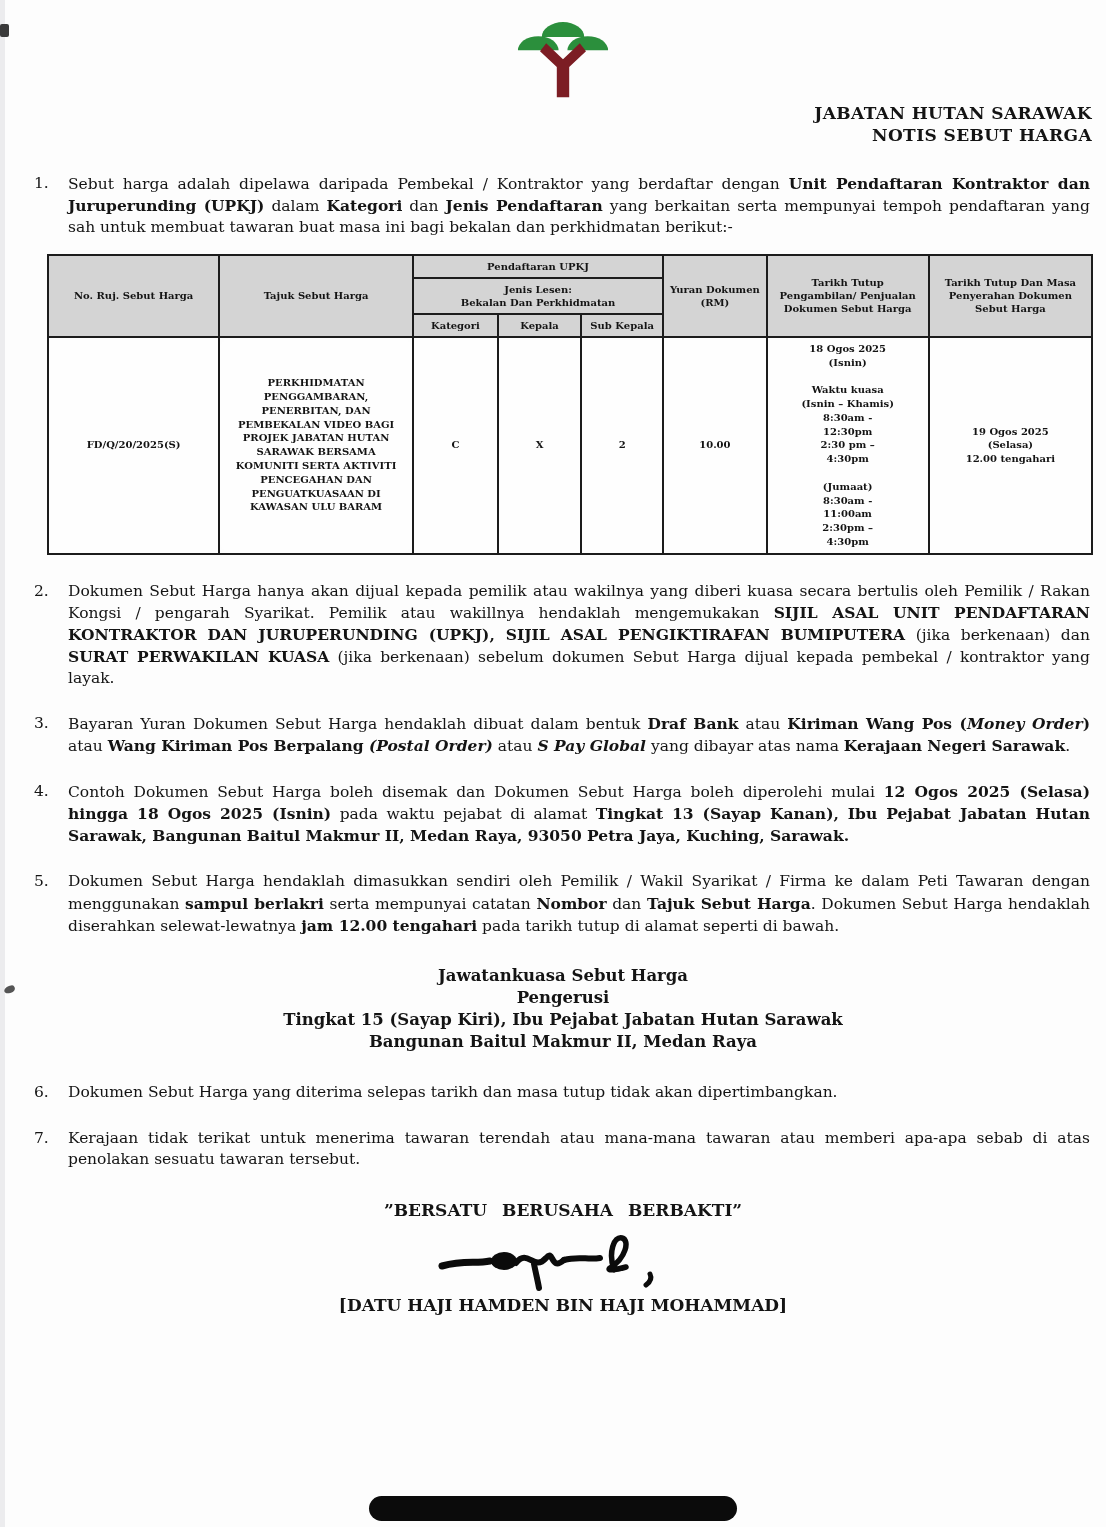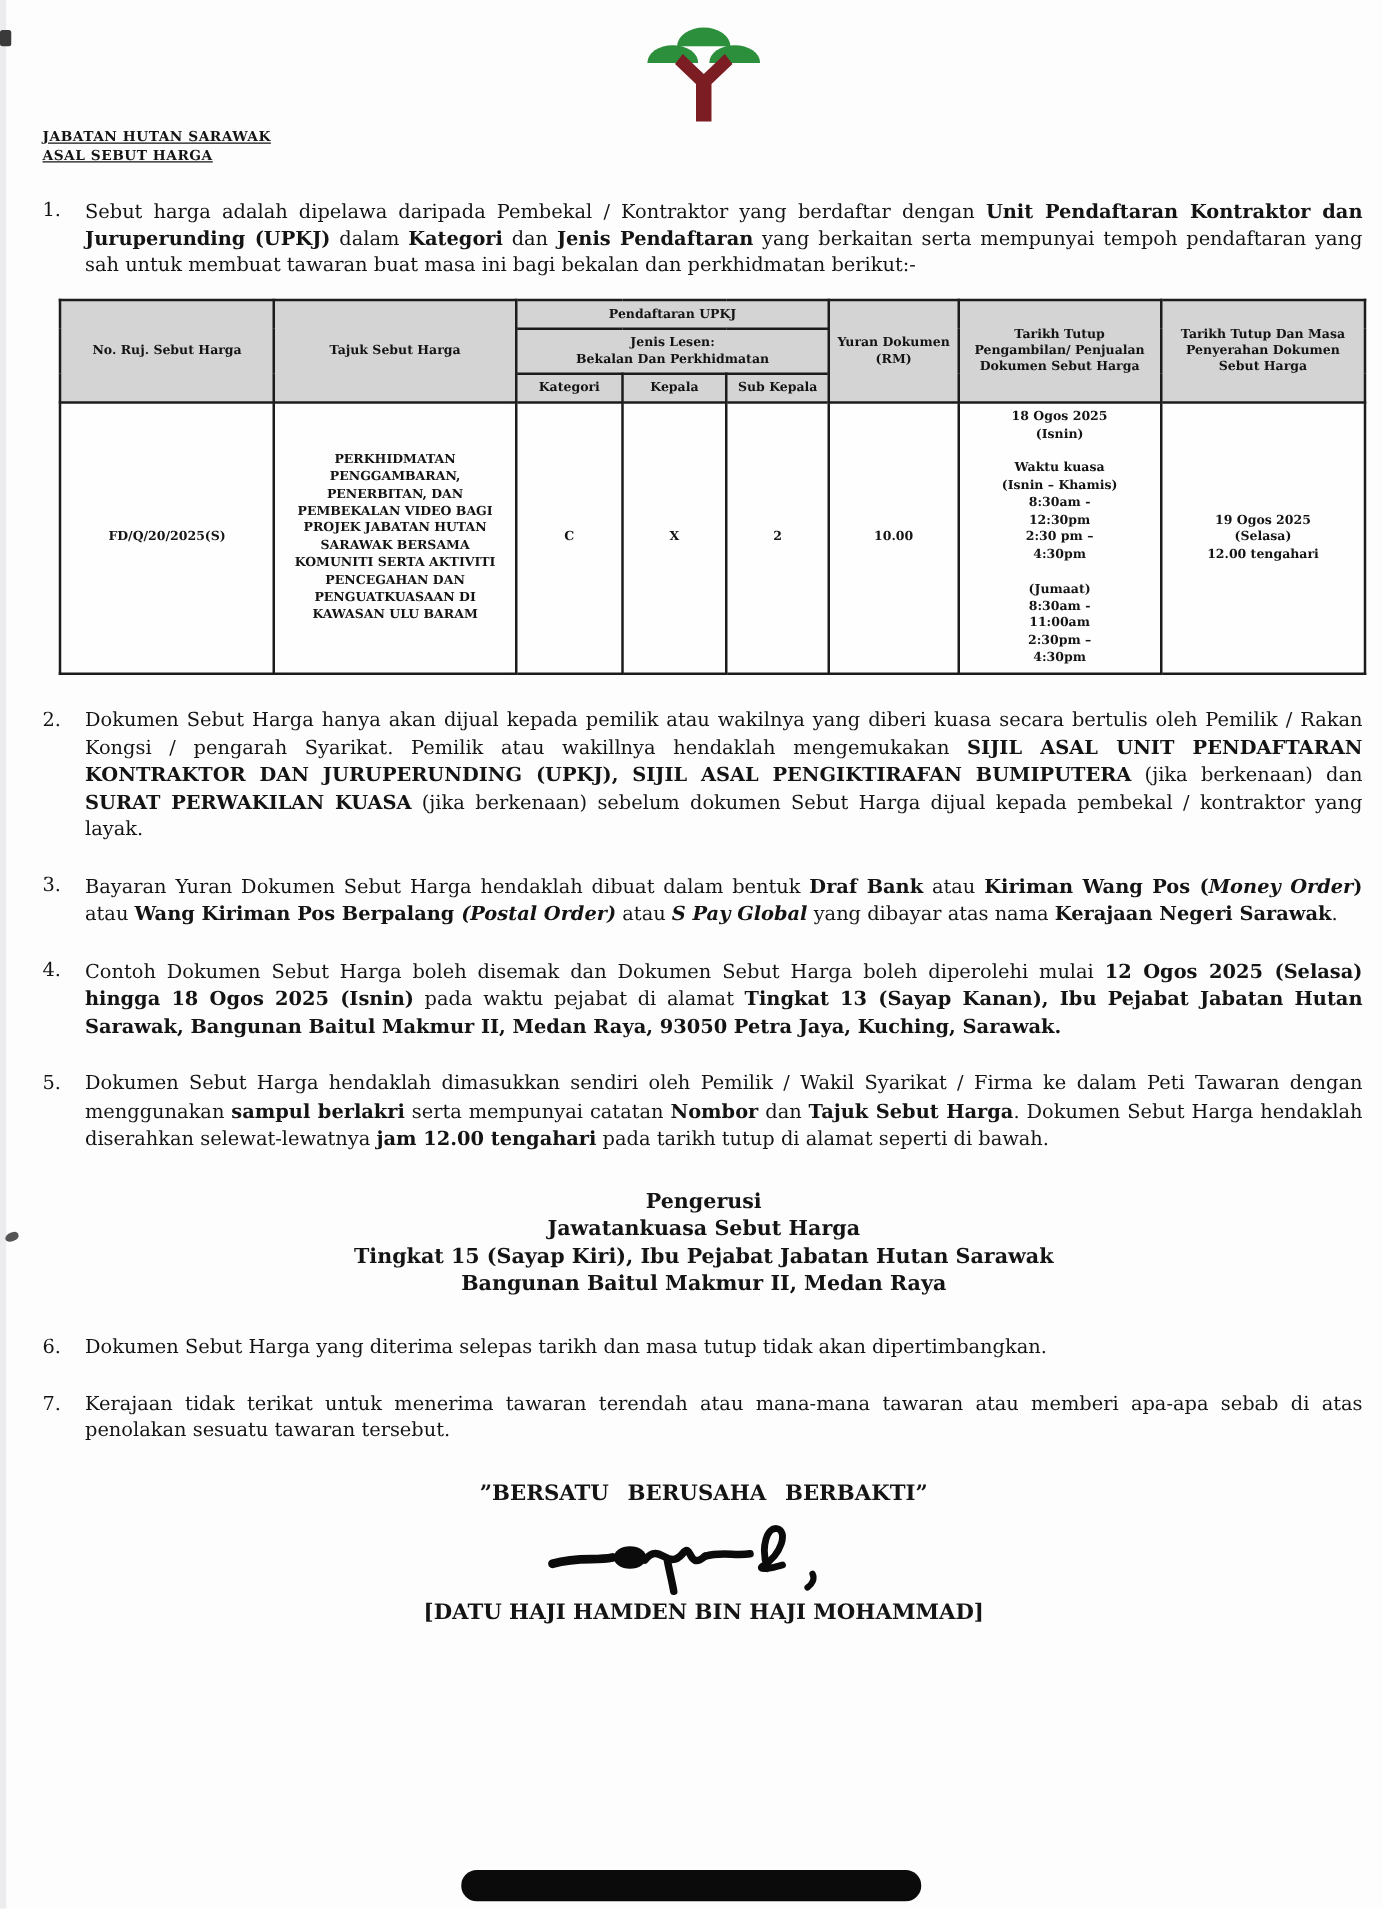--- a/index.html
+++ b/index.html
@@ -6,21 +6,21 @@
   body{width:1106px;height:1527px;position:relative;overflow:hidden;
        font-family:"DejaVu Serif","Liberation Serif",serif;color:#141414;}
   .page{position:relative;width:1106px;height:1527px;background:#fdfdfd;}
   .scan-edge{position:absolute;left:0;top:0;width:5px;height:100%;background:#ececee;}
   .scan-mark-top{position:absolute;left:0;top:24px;width:9px;height:13px;background:#3a3a3a;border-radius:2px;}
   .scan-mark-mid{position:absolute;left:4px;top:986px;width:11px;height:7px;background:#555;border-radius:60% 40% 50% 50%;transform:rotate(-18deg);}
   .content{position:relative;padding:12px 14px 0 34px;}
 
   .logo-wrap{text-align:center;margin-top:2px;}
   .logo-wrap svg{display:inline-block;}
-  .doc-title{ text-align:left;font-weight:bold;font-size:11px;letter-spacing:.4px;line-height:1.25;text-decoration:underline;}
+  .doc-title{ text-align:right;font-weight:bold;font-size:17px;letter-spacing:.4px;line-height:1.25;}
   .doc-title .t2{margin-top:1px;}
 
   .para{display:flex;margin-top:24px;font-size:15.5px;line-height:1.36;}
   .para .num{width:34px;flex:0 0 34px;}
   .para .ptext{flex:1;text-align:justify;padding-right:2px;}
 
   table.quote{border-collapse:collapse;margin:16px 0 0 13px;table-layout:fixed;width:1046px;}
   table.quote th,table.quote td{border:2px solid #1c1c1c;font-size:10px;padding:4px 5px;}
   table.quote th{background:#d4d4d4;font-weight:bold;text-align:center;line-height:1.3;}
   table.quote td{background:#fefefe;font-weight:bold;text-align:center;vertical-align:middle;line-height:1.38;}
@@ -52,21 +52,21 @@
     <div class="logo-wrap">
       <svg width="92" height="85" viewBox="0 0 104 96">
         <path d="M28,26 A24,17 0 0 1 76,26 Z" fill="#2b8f3c"></path>
         <path d="M1,41 A23,16 0 0 1 47,41 Z" fill="#2b8f3c"></path>
         <path d="M57,41 A23,16 0 0 1 103,41 Z" fill="#2b8f3c"></path>
         <path d="M45,94 L45,60 L26,42 L33,33 L52,51 L71,33 L78,42 L59,60 L59,94 Z" fill="#7c1d24"></path>
       </svg>
     </div>
     <div class="doc-title">
       <div class="t1">JABATAN HUTAN SARAWAK</div>
-      <div class="t2">ASAL SEBUT HARGA</div>
+      <div class="t2">NOTIS SEBUT HARGA</div>
     </div>
 
     <div class="para" style="margin-top:26px;">
       <span class="num">1.</span>
       <div class="ptext"><span>Sebut harga adalah dipelawa daripada Pembekal / Kontraktor yang berdaftar dengan </span><span style="font-weight: bold;">Unit Pendaftaran Kontraktor dan Juruperunding (UPKJ)</span><span> dalam </span><span style="font-weight: bold;">Kategori</span><span> dan </span><span style="font-weight: bold;">Jenis Pendaftaran</span><span> yang berkaitan serta mempunyai tempoh pendaftaran yang sah untuk membuat tawaran buat masa ini bagi bekalan dan perkhidmatan berikut:-</span></div>
     </div>
 
     <table class="quote">
       <colgroup>
         <col class="c-ref">
@@ -144,22 +144,22 @@
     <div class="para">
       <span class="num">4.</span>
       <div class="ptext"><span>Contoh Dokumen Sebut Harga boleh disemak dan Dokumen Sebut Harga boleh diperolehi mulai </span><span style="font-weight: bold;">12 Ogos 2025 (Selasa) hingga 18 Ogos 2025 (Isnin)</span><span> pada waktu pejabat di alamat </span><span style="font-weight: bold;">Tingkat 13 (Sayap Kanan), Ibu Pejabat Jabatan Hutan Sarawak, Bangunan Baitul Makmur II, Medan Raya, 93050 Petra Jaya, Kuching, Sarawak.</span></div>
     </div>
     <div class="para">
       <span class="num">5.</span>
       <div class="ptext"><span>Dokumen Sebut Harga hendaklah dimasukkan sendiri oleh Pemilik / Wakil Syarikat / Firma ke dalam Peti Tawaran dengan menggunakan </span><span style="font-weight: bold;">sampul berlakri</span><span> serta mempunyai catatan </span><span style="font-weight: bold;">Nombor</span><span> dan </span><span style="font-weight: bold;">Tajuk Sebut Harga</span><span>. Dokumen Sebut Harga hendaklah diserahkan selewat-lewatnya </span><span style="font-weight: bold;">jam 12.00 tengahari</span><span> pada tarikh tutup di alamat seperti di bawah.</span></div>
     </div>
 
     <div class="address">
+        <div>Jawatankuasa Sebut Harga</div>
         <div>Pengerusi</div>
-        <div>Jawatankuasa Sebut Harga</div>
         <div>Tingkat 15 (Sayap Kiri), Ibu Pejabat Jabatan Hutan Sarawak</div>
         <div>Bangunan Baitul Makmur II, Medan Raya</div>
       </div>
 
     <div class="para" style="margin-top:30px;">
       <span class="num">6.</span>
       <div class="ptext"><span>Dokumen Sebut Harga yang diterima selepas tarikh dan masa tutup tidak akan dipertimbangkan.</span></div>
     </div>
     <div class="para">
       <span class="num">7.</span>

